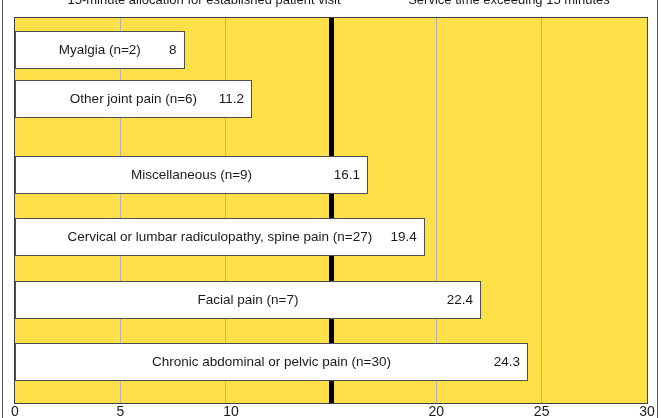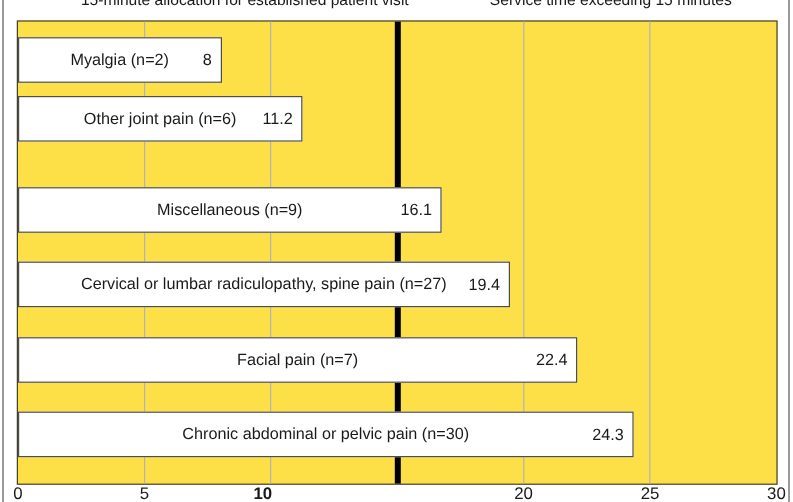--- a/index.html
+++ b/index.html
@@ -134,20 +134,20 @@
         <div class="bar" style="top: 325px; width: 512.92px; background: rgb(255, 255, 255); border-color: rgb(77, 77, 77);">
           <span class="bar-label">Chronic abdominal or pelvic pain (n=30)</span>
           <span class="bar-value">24.3</span>
         </div>
       </div>
   </div>
 
   <div id="xaxis">
       <div class="x-tick-label" style="left: 12px;">0</div>
       <div class="x-tick-label" style="left: 117.333px;">5</div>
-      <div class="x-tick-label" style="left: 216px; font-weight: bold;">10</div>
+      <div class="x-tick-label" style="left: 228px;">10</div>
       <div class="x-tick-label" style="left: 328px; margin-top: 19px;">15</div>
       <div class="x-tick-label" style="left: 433.333px;">20</div>
       <div class="x-tick-label" style="left: 538.667px;">25</div>
       <div class="x-tick-label" style="left: 644px; text-align: right;">30</div>
     </div>
 
 </div>
 
 </body></html>

